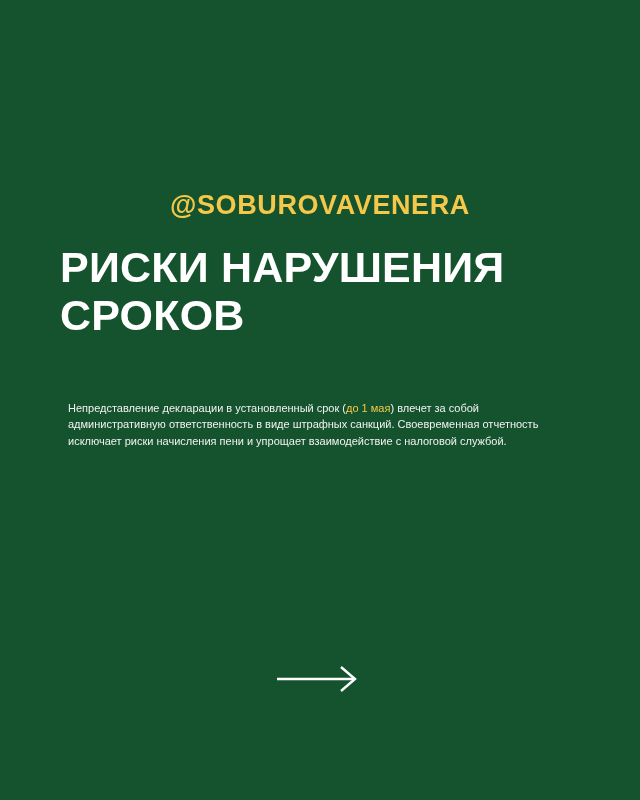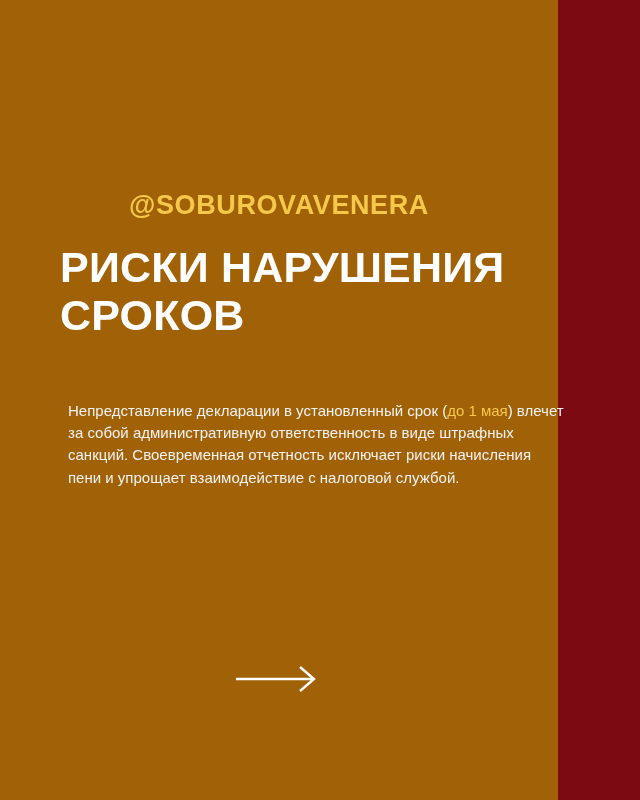--- a/index.html
+++ b/index.html
@@ -8,23 +8,23 @@
   }
   body {
     width: 640px;
     height: 800px;
     background: #7b0a12;
     font-family: "Liberation Sans", sans-serif;
     overflow: hidden;
   }
   .slide {
     position: relative;
-    width: 558px;
+    width: 640px;
     height: 800px;
-    background: #a16207;
+    background: #14532d;
     box-sizing: border-box;
   }
   .handle {
     position: absolute;
     top: 190px;
     left: 0;
     width: 100%;
     text-align: center;
     color: #f5c84a;
     font-size: 27px;
@@ -44,21 +44,21 @@
     font-weight: bold;
     letter-spacing: 0.2px;
     font-family: "Liberation Sans", sans-serif;
   }
   .body-text {
     position: absolute;
     top: 400px;
     left: 68px;
     width: 500px;
     color: #f2f2f2;
-    font-size: 15px;
+    font-size: 11px;
     line-height: 1.48;
     font-family: "Liberation Sans", sans-serif;
     text-align: left;
   }
   .hl {
     color: #f5c84a;
   }
   .arrow-wrap {
     position: absolute;
     top: 664px;

